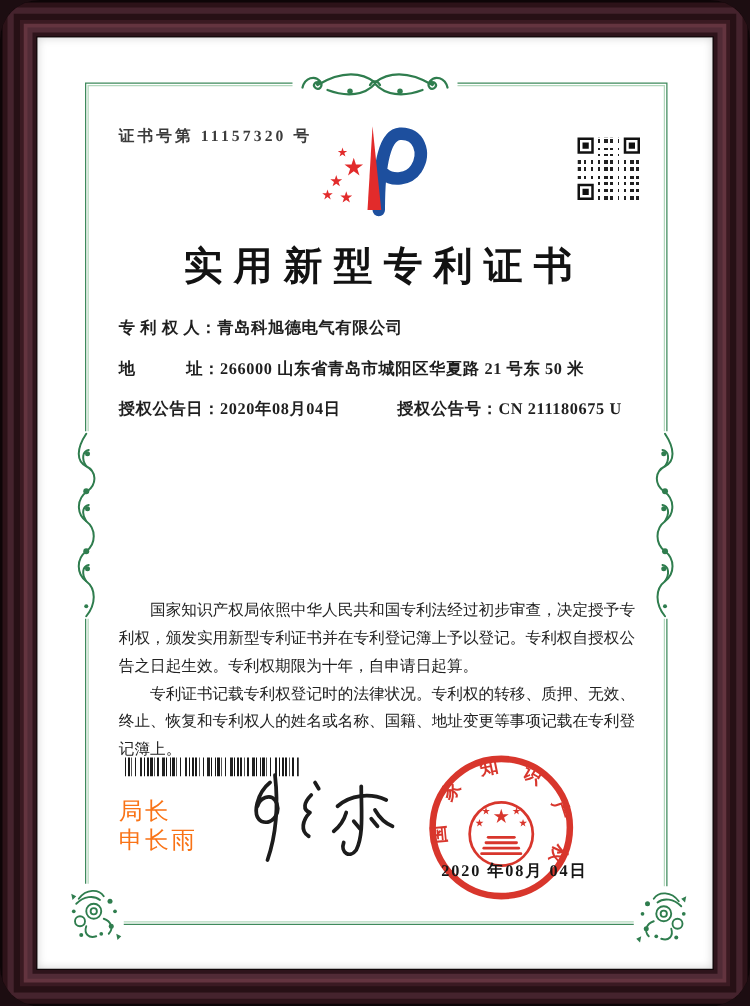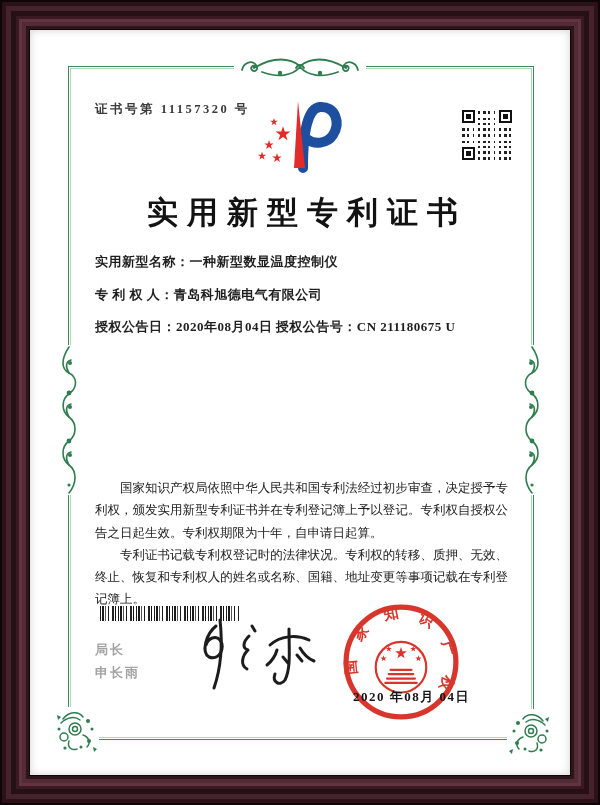--- a/index.html
+++ b/index.html
@@ -1,18 +1,18 @@
 <!DOCTYPE html>
 <html><head>
 <meta charset="utf-8">
 <style>
   html,body{margin:0;padding:0;background:#1c0d11;}
   .page{position:relative;width:600px;height:805px;background:#23101六;overflow:hidden;
         font-family:"Liberation Serif","DejaVu Serif",serif;}
-  .page{background:#231016;}
+  .page{background:#231016;border-radius:32px;}
   
   .paper{position:absolute;inset:30px;background:#ffffff;
          box-shadow:
            0 0 0 1px #0f0608,
            0 0 0 4px #2e141b,
            0 0 0 8px #512b36,
            0 0 0 11px #63343f,
            0 0 0 14px #3a1a22,
            0 0 0 19px #271015,
            0 0 0 24px #45232d,
@@ -40,32 +40,32 @@
   .fp::after{content:"";position:absolute;inset:2px;background:#111;}
   .fp.tl{left:3px;top:3px}.fp.tr{right:3px;top:3px}.fp.bl{left:3px;bottom:3px}
 
   .title{position:absolute;left:14px;right:0;top:192px;text-align:center;font-size:31px;
          font-weight:700;color:#121212;letter-spacing:9px;}
 
   .fields{position:absolute;left:95px;right:88px;top:255px;font-size:13px;color:#1f1f1f;}
   .frow{height:13.5px;line-height:13.5px;margin-bottom:19px;white-space:nowrap;}
   .flabel{font-weight:700;letter-spacing:.5px;}
   .fvalue{font-weight:700;letter-spacing:.5px;}
-  .pair2{}
+  .pair2{margin-left:42px;}
 
   .paras{position:absolute;left:95px;width:413px;top:477px;font-size:12.5px;line-height:1.78;
          color:#222;text-align:justify;}
   .paras p{margin:0;text-indent:2em;font-style:oblique 6deg;}
 
   .barcode{position:absolute;left:100px;top:606px;width:139px;height:15px;
      background-image:repeating-linear-gradient(90deg,
        #1a1a1a 0 1px,#fff 1px 2px,#1a1a1a 2px 4px,#fff 4px 5px,#555 5px 6px,#fff 6px 8px,
        #1a1a1a 8px 9px,#fff 9px 12px,#222 12px 14px,#fff 14px 15px,#111 15px 16px,#fff 16px 18px);}
 
-  .director{position:absolute;left:95px;top:638px;font-size:13px;font-weight:700;color:#a3a3a3;line-height:23px;letter-spacing:2px;}
+  .director{position:absolute;left:95px;top:638px;font-size:19px;font-weight:400;color:#f97316;line-height:23px;letter-spacing:2px;}
   .signature{position:absolute;left:188px;top:614px;}
   .seal{position:absolute;left:340px;top:601px;z-index:4;mix-blend-mode:multiply;}
   .seal-date{position:absolute;left:353px;top:688px;z-index:5;font-size:13px;font-weight:700;
              color:#161616;letter-spacing:1.5px;white-space:nowrap;}
 </style>
 </head>
 <body>
 
 <div class="page">
   <div class="paper"></div>
@@ -203,24 +203,24 @@
       <div class="noise"></div>
       <div class="fp tl"></div>
       <div class="fp tr"></div>
       <div class="fp bl"></div>
     </div>
 
     <div class="title">实用新型专利证书</div>
 
     <div class="fields">
       <div class="frow">
-        <span class="flabel">实用新型名称：</span><span class="fvalue">一种新型数显温度控制仪</span>
+        <span class="flabel">专 利 权 人：</span><span class="fvalue">青岛科旭德电气有限公司</span>
       </div>
       <div class="frow">
-        <span class="flabel">专 利 权 人：</span><span class="fvalue">青岛科旭德电气有限公司</span>
+        <span class="flabel">地　　　址：</span><span class="fvalue">266000 山东省青岛市城阳区华夏路 21 号东 50 米</span>
       </div>
       <div class="frow">
         <span class="flabel">授权公告日：</span><span class="fvalue">2020年08月04日</span>
         <span class="flabel pair2">授权公告号：</span><span class="fvalue">CN 211180675 U</span>
       </div>
     </div>
 
     <div class="paras">
       <p>国家知识产权局依照中华人民共和国专利法经过初步审查，决定授予专利权，颁发实用新型专利证书并在专利登记簿上予以登记。专利权自授权公告之日起生效。专利权期限为十年，自申请日起算。</p>
       <p>专利证书记载专利权登记时的法律状况。专利权的转移、质押、无效、终止、恢复和专利权人的姓名或名称、国籍、地址变更等事项记载在专利登记簿上。</p>

